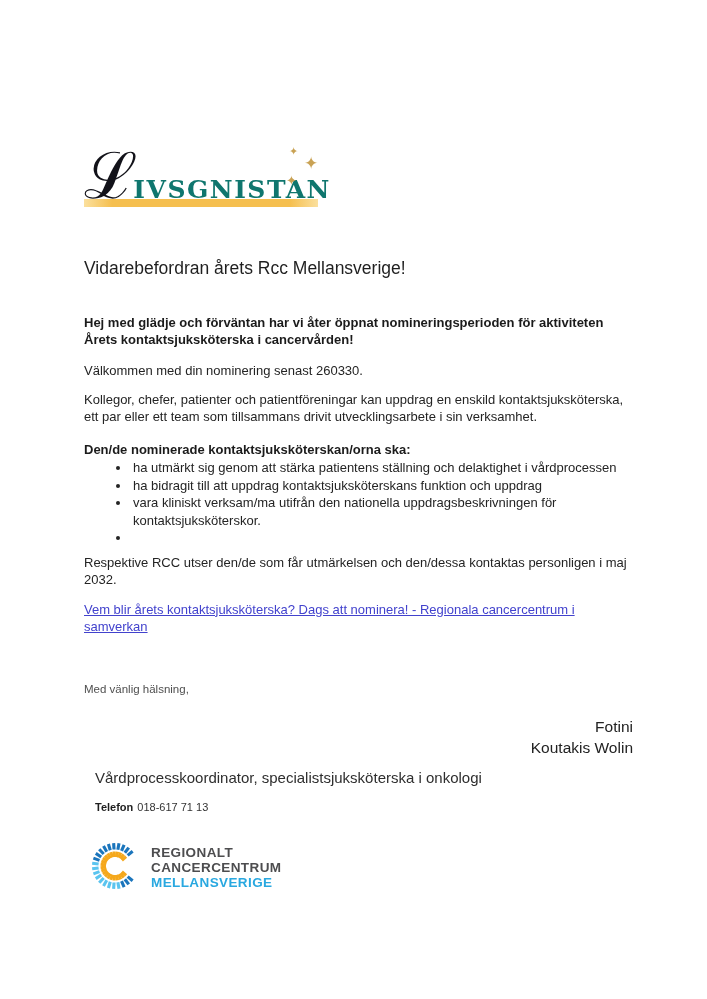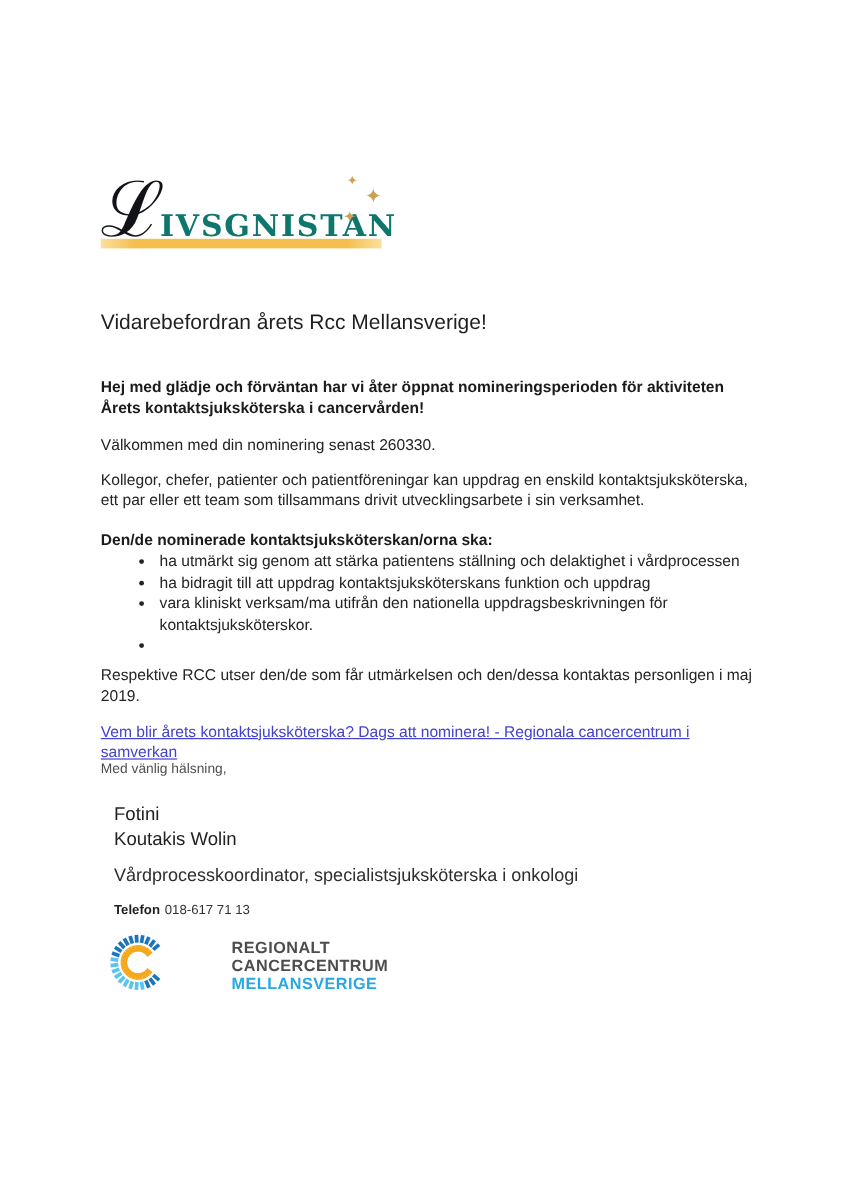--- a/index.html
+++ b/index.html
@@ -43,28 +43,28 @@
   .welcome { margin-top:14px; }
   .who     { margin-top:12px; }
   .crit-h  { margin-top:16px; }
   ul.criteria { margin:1px 0 0 0; padding-left:47px; width:505px; }
   ul.criteria li { font-size:13px; line-height:17.5px; color:#242424; padding-left:2px; }
   .selection { margin-top:7px; }
   .link-wrap { margin-top:13px; max-width:505px; }
   a.rcc-link { color:#4242cd; text-decoration:underline; cursor:pointer; }
 
   
-  .greeting { font-size:11.5px; color:#4f4f4f; }
-  .sig-name { margin:21px 0 0 11px; font-size:15.5px; line-height:21px; color:#222222; }
+  .greeting { margin-top:48px; font-size:11.5px; color:#4f4f4f; }
+  .sig-name { margin:21px 0 0 11px; font-size:15.5px; line-height:21px; color:#222222;text-align:right; }
   .sig-role { margin:11px 0 0 11px; font-size:15px; color:#2e2e2e; }
   .sig-phone { margin:15px 0 0 11px; font-size:11px; color:#333333; }
   .sig-phone .lbl { font-weight:700; color:#1f1f1f; margin-right:4px; }
 
   
-  .rcc-logo { display:flex; align-items:center; margin:10px 0 0 4px;gap:42px; }
+  .rcc-logo { display:flex; align-items:center; margin:26px 0 0 4px; }
   .rcc-icon { width:54px; height:54px; flex:0 0 54px; }
   .rcc-text { margin-left:9px; font-weight:700; font-size:13.5px; line-height:15px; letter-spacing:0.4px; }
   .rcc-l1, .rcc-l2 { color:#4d4d4f; }
   .rcc-l3 { color:#29a8e0; }
 </style>
 </head>
 <body>
 
 <div class="page">
   <div class="content">
@@ -87,21 +87,21 @@
     <p class="who">Kollegor, chefer, patienter och patientföreningar kan uppdrag en enskild kontaktsjuksköterska, ett par eller ett team som tillsammans drivit utvecklingsarbete i sin verksamhet.</p>
     <p class="crit-h b">Den/de nominerade kontaktsjuksköterskan/orna ska:</p>
 
     <ul class="criteria">
       <li>ha utmärkt sig genom att stärka patientens ställning och delaktighet i vårdprocessen</li>
       <li>ha bidragit till att uppdrag kontaktsjuksköterskans funktion och uppdrag</li>
       <li>vara kliniskt verksam/ma utifrån den nationella uppdragsbeskrivningen för kontaktsjuksköterskor.</li>
       <li></li>
     </ul>
 
-    <p class="selection">Respektive RCC utser den/de som får utmärkelsen och den/dessa kontaktas personligen i maj 2019.</p>
+    <p class="selection">Respektive RCC utser den/de som får utmärkelsen och den/dessa kontaktas personligen i maj 2032.</p>
 
     <p class="link-wrap">
       <a class="rcc-link">Vem blir årets kontaktsjuksköterska? Dags att nominera! - Regionala cancercentrum i samverkan</a>
     </p>
 
     <div class="greeting">Med vänlig hälsning,</div>
 
     <div class="sig-name">
       <div>Fotini</div>
       <div>Koutakis Wolin</div>

